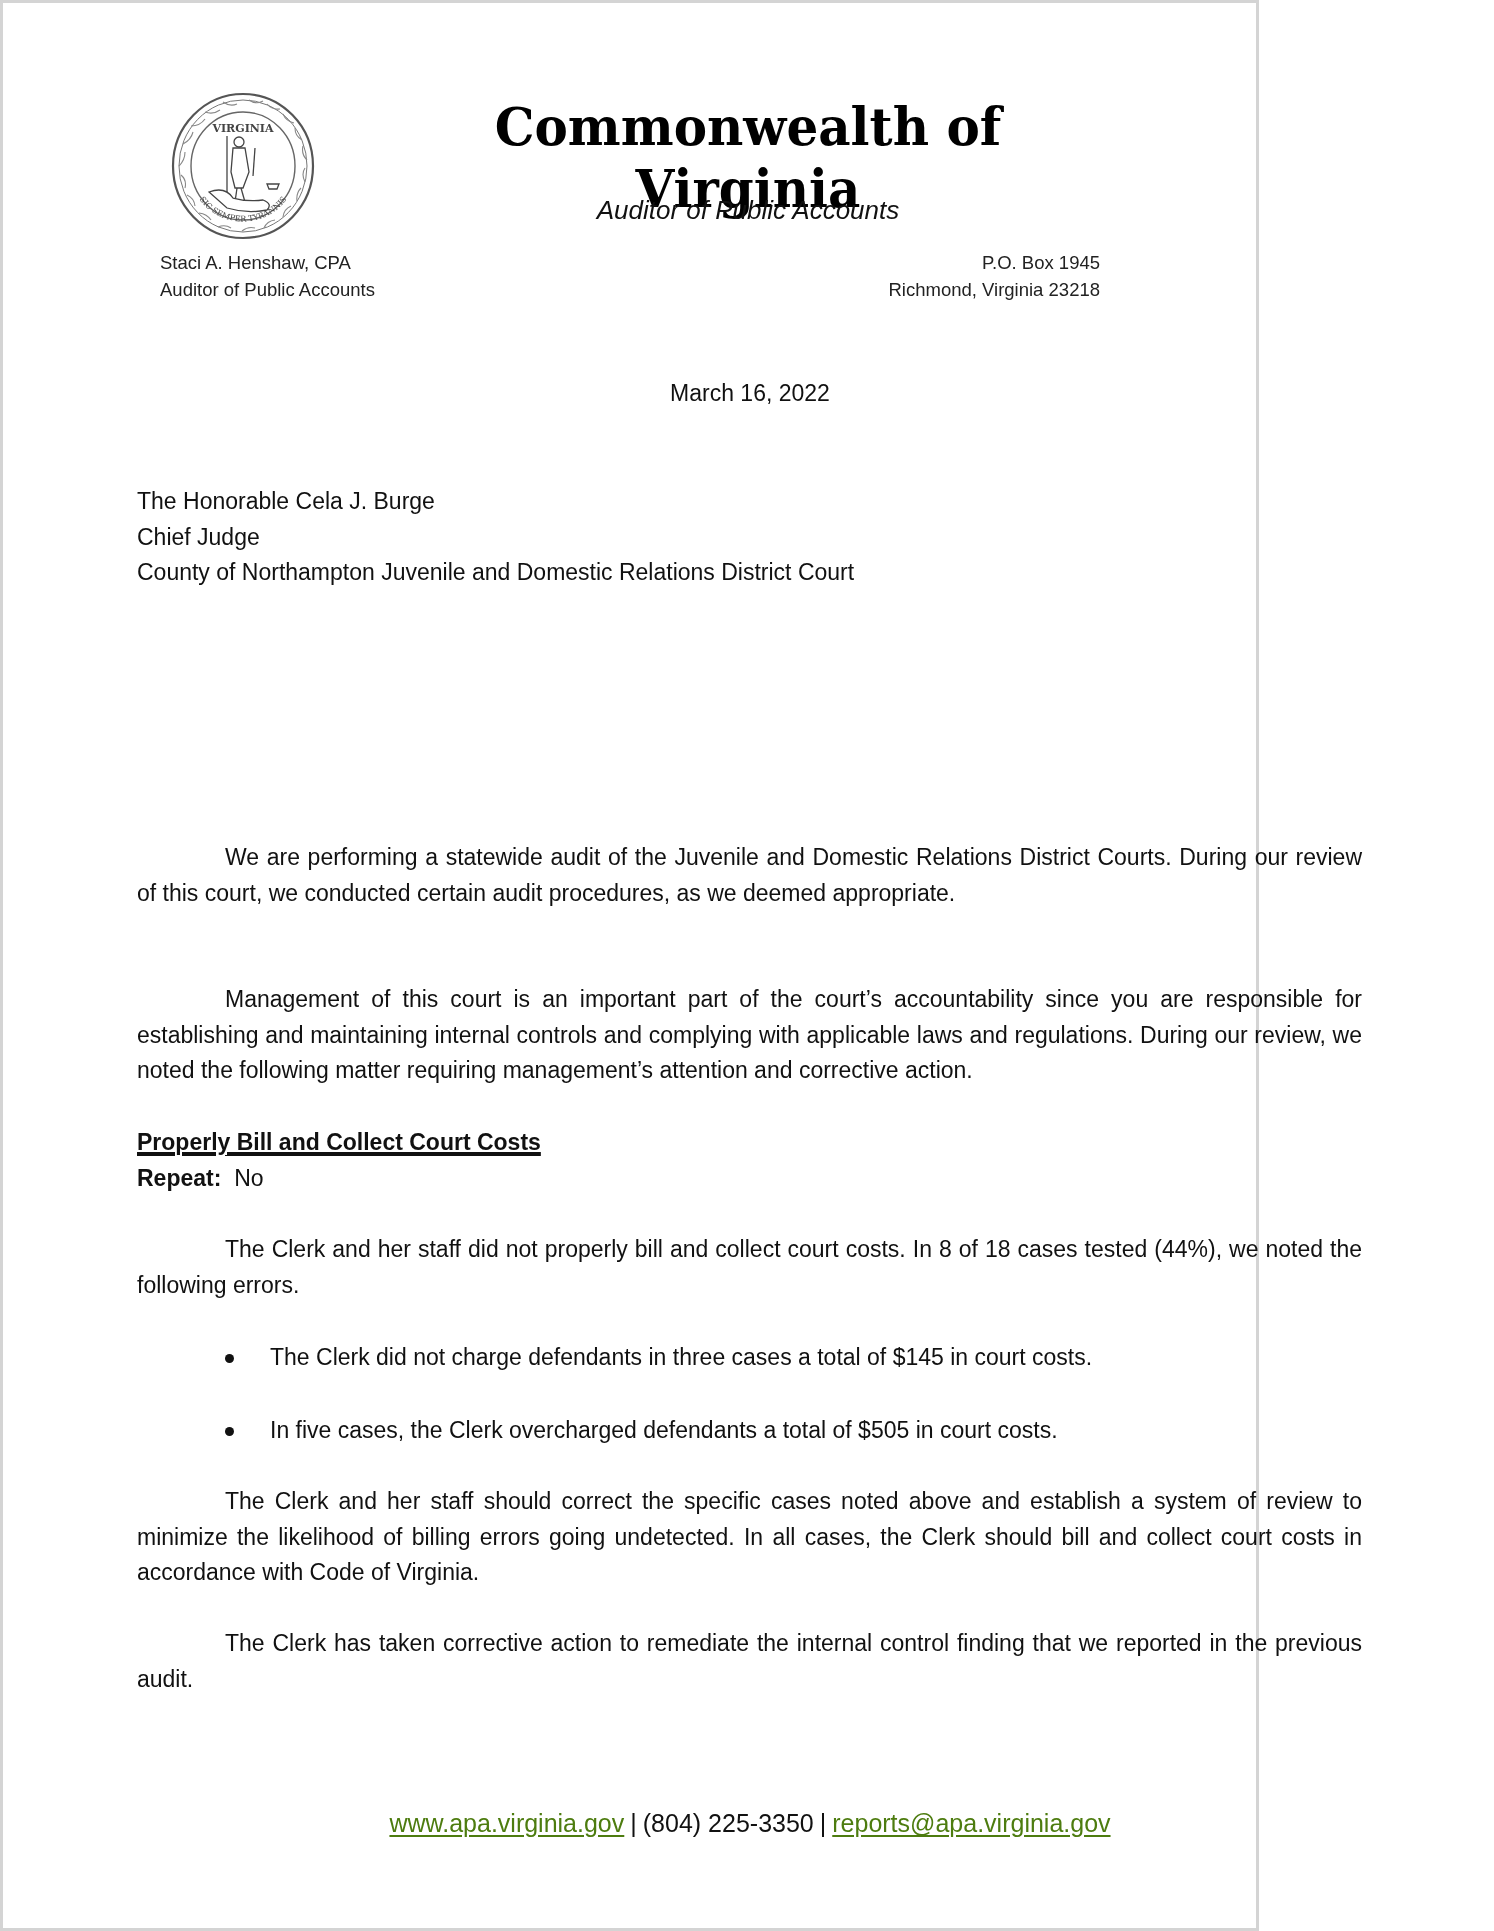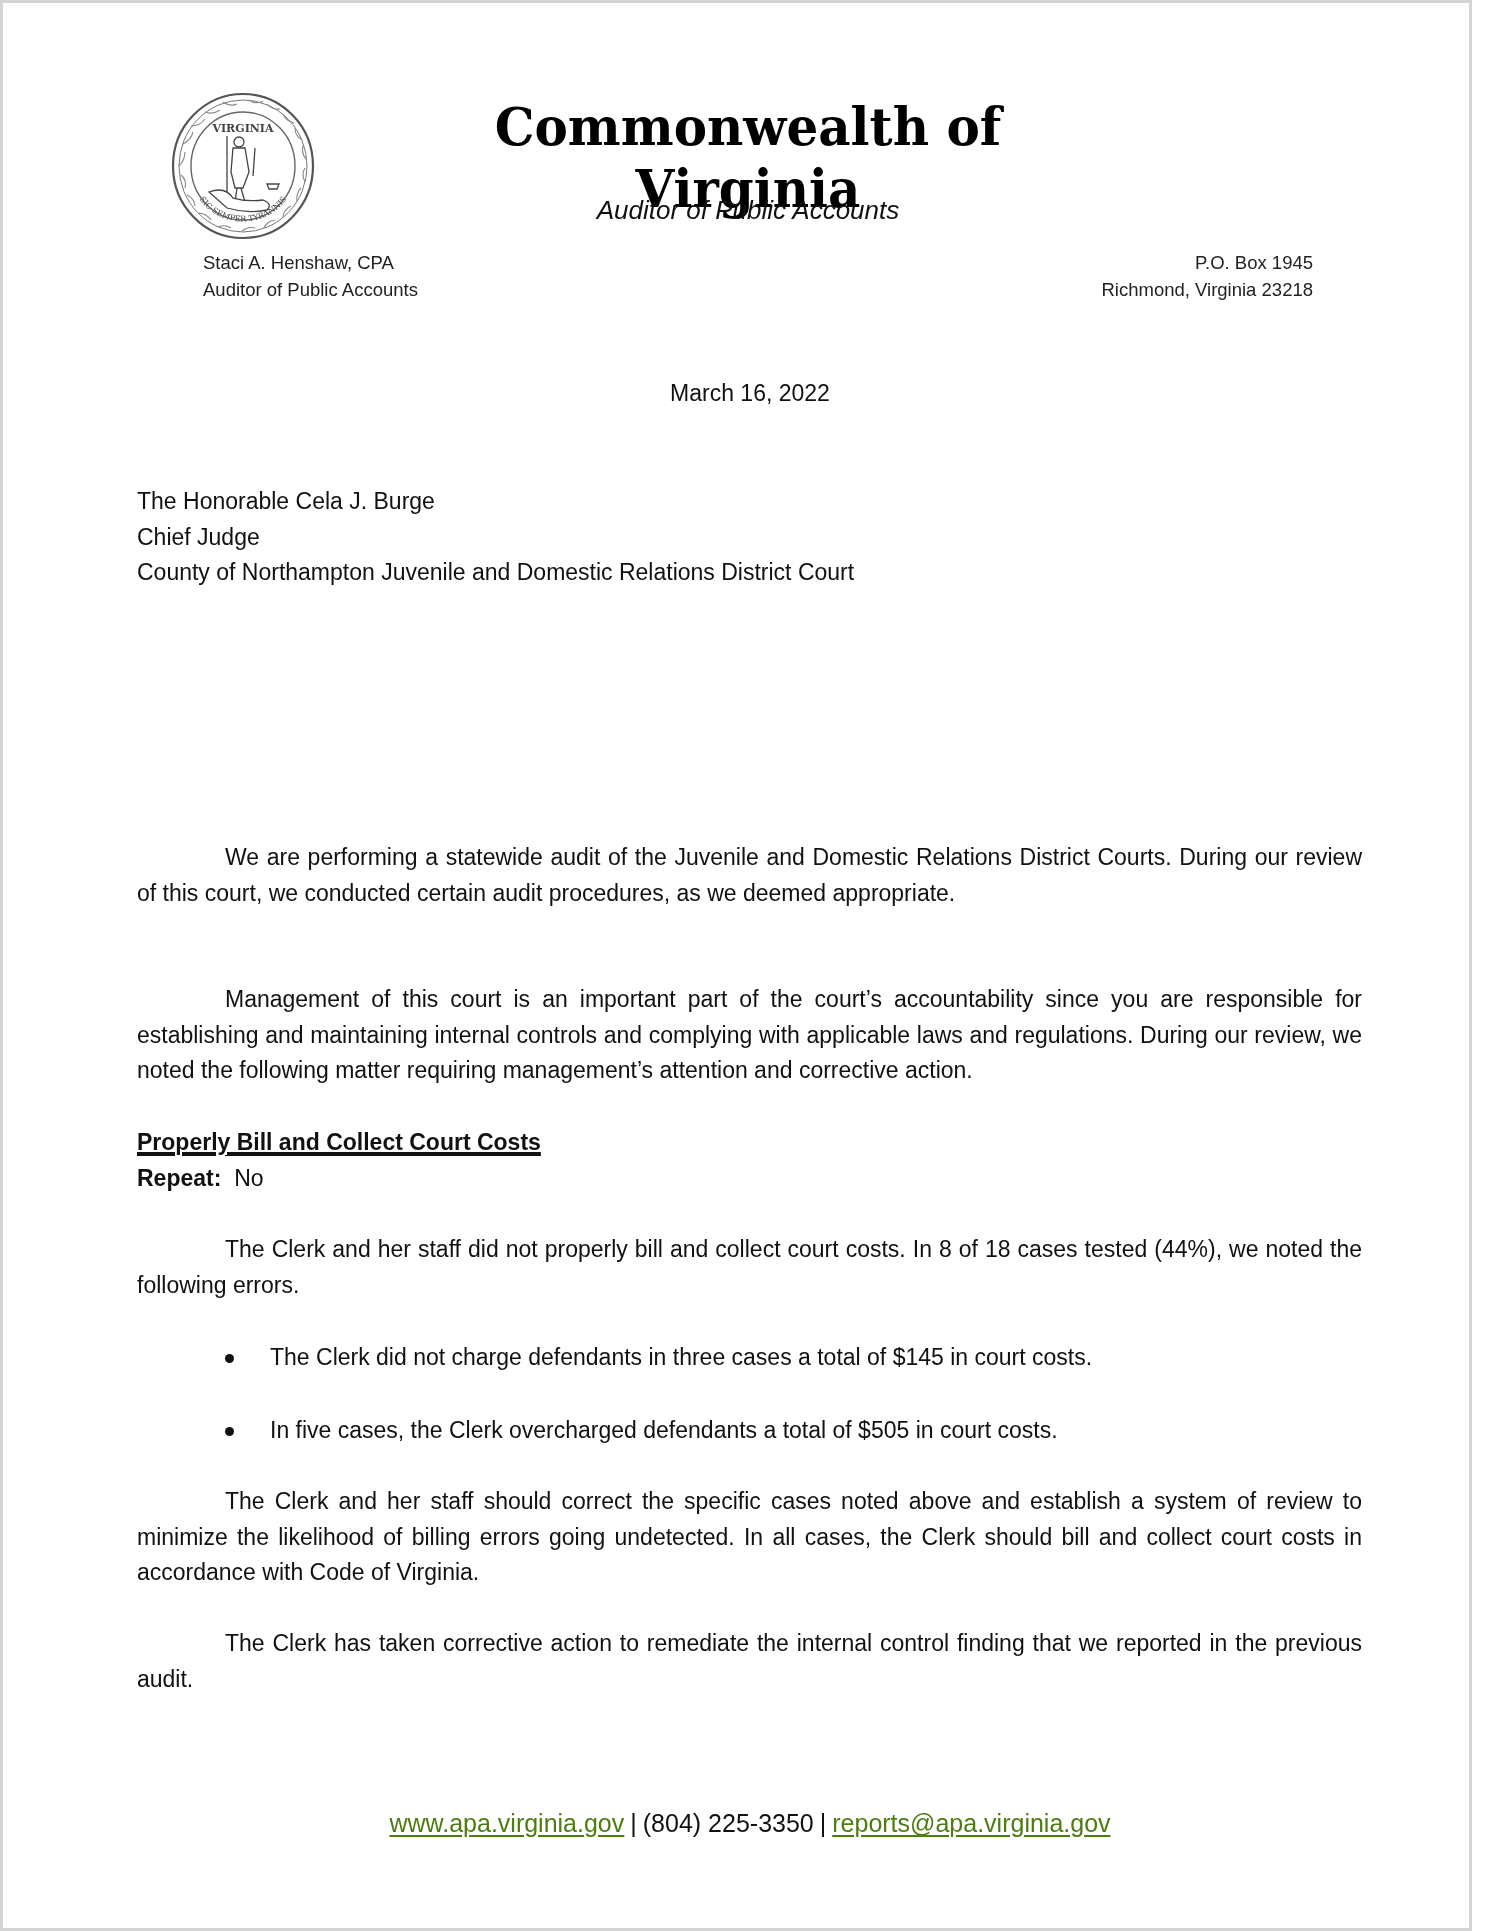--- a/index.html
+++ b/index.html
@@ -1,34 +1,34 @@
 <!DOCTYPE html>
 <html><head>
 <meta charset="utf-8">
 <style>
   html, body { margin: 0; padding: 0; background: #ffffff; }
   body { width: 1494px; height: 1931px; position: relative; overflow: hidden; }
   .page {
-    position: absolute; left: 0; top: 0; width: 1472px; height: 1931px;
+    position: absolute; left: 0; top: 0; width: 1259px; height: 1931px;
     box-sizing: border-box; border: 3px solid #d4d4d4; background: #fff;
     font-family: "Liberation Sans", sans-serif; color: #111;
   }
   .abs { position: absolute; white-space: nowrap; }
   .seal { position: absolute; left: 166px; top: 89px; width: 148px; height: 148px; }
   .title {
     position: absolute; left: 420px; top: 96px; width: 650px; text-align: center;
     font-family: "DejaVu Serif", serif; font-weight: bold; font-size: 50px;
     letter-spacing: 0px; color: #000; transform: scaleY(1.05);
     font-style: normal;
   }
   .subtitle {
     position: absolute; left: 420px; top: 192px; width: 650px; text-align: center;
     font-size: 26px; font-style: italic; color: #111;
   }
-  .small { font-size: 18.5px; line-height: 27px; color: #222; margin-left: 43px; }
+  .small { font-size: 18.5px; line-height: 27px; color: #222; }
   .left-block { position: absolute; left: 157px; top: 246px; }
   .right-block { position: absolute; right: 156px; top: 246px; text-align: right; }
   .body { font-size: 23px; line-height: 35.6px; color: #111; }
   .date { position: absolute; left: 0; width: 1494px; top: 373px; text-align: center; }
   .addr { position: absolute; left: 134px; top: 481px; }
   .audit { position: absolute; left: 134px; top: 659px; }
   .audit-row { display: flex; }
   .audit-label { width: 263px; }
   .para {
     position: absolute; left: 134px; width: 1225px; text-align: justify;

